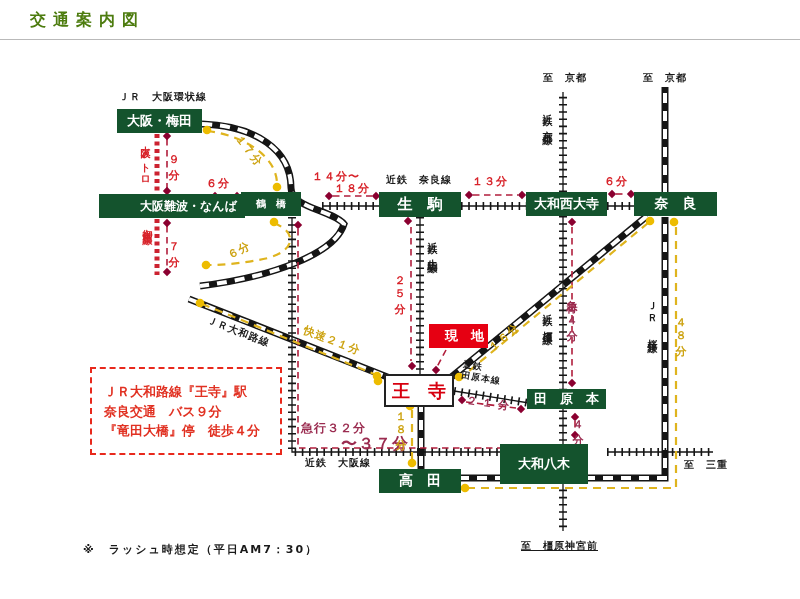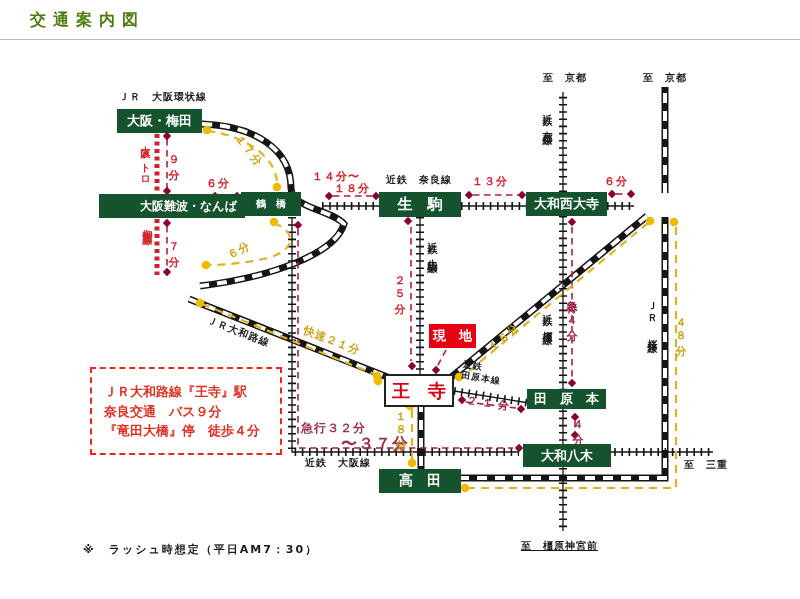--- a/index.html
+++ b/index.html
@@ -20,21 +20,21 @@
   .rtime{color:#d8232a;font-weight:bold;font-size:11px;letter-spacing:1px;}
   .dtime{color:#9b2c50;font-weight:bold;font-size:11px;letter-spacing:1px;}
   .ytime{color:#cda312;font-weight:bold;font-size:11px;letter-spacing:1px;}
   .vt{writing-mode:vertical-rl;text-orientation:upright;letter-spacing:2px;}
   .title{position:absolute;left:30px;top:10px;z-index:2;font-size:16px;font-weight:bold;
          color:#4d7c0f;letter-spacing:7px;}
   .rule{position:absolute;left:0;top:39px;width:800px;border-top:1px solid #b9b9b9;z-index:0;}
   .oji{position:absolute;z-index:4;background:#fff;border:2px solid #222;color:#d7000f;
        font-weight:bold;font-size:18px;display:flex;align-items:center;justify-content:center;}
   .genchi{position:absolute;z-index:4;background:#e60012;color:#fff;font-weight:bold;
-          font-size:13px;display:flex;align-items:center;justify-content:center;}
+          font-size:13px;display:flex;align-items:center;justify-content:center;padding-left:12px;}
   .infobox{position:absolute;left:90px;top:367px;width:192px;height:88px;z-index:2;
            border:2px dashed #e8291c;box-sizing:border-box;padding:13px 0 0 12px;
            color:#e13122;font-weight:bold;font-size:13px;line-height:1.5;}
   .note{position:absolute;left:83px;top:536px;z-index:2;color:#1a1a1a;font-weight:bold;
         font-size:11px;letter-spacing:2px;margin-top:6px;}
 </style>
 </head>
 <body>
 
 <div id="stage">
@@ -184,22 +184,23 @@
   <div class="lbl ytime" style="left:302px;top:333px;transform:rotate(21deg);">快速２１分</div>
   <div class="lbl ytime" style="left:486px;top:330px;transform:rotate(-40deg);">１６分</div>
   <div class="lbl ytime vt" style="left:392px;top:404px;height:50px;">１８分</div>
   <div class="lbl ytime vt" style="left:672px;top:310px;height:48px;">４８分</div>
 
   <div class="station" style="left:117px;top:109px;width:85px;height:24px;">大阪・梅田</div>
   <div class="station" style="left:99px;top:194px;width:113px;height:24px;font-size:12px;padding-left:33px;">大阪難波・なんば</div>
   <div class="station" style="left:241px;top:192px;width:60px;height:24px;font-size:10px;text-align:right;">鶴　橋</div>
   <div class="station" style="left:379px;top:192px;width:82px;height:25px;font-size:15px;">生　駒</div>
   <div class="station" style="left:526px;top:192px;width:81px;height:24px;">大和西大寺</div>
+  <div class="station" style="left:634px;top:192px;width:83px;height:24px;font-size:14px;">奈　良</div>
   <div class="station" style="left:527px;top:389px;width:79px;height:20px;">田　原　本</div>
-  <div class="station" style="left:523px;top:444px;width:88px;height:23px;">大和八木</div>
+  <div class="station" style="left:500px;top:444px;width:88px;height:40px;">大和八木</div>
   <div class="station" style="left:379px;top:469px;width:82px;height:24px;font-size:14px;">高　田</div>
 
   <div class="oji" style="left:384px;top:374px;width:66px;height:29px;">王　寺</div>
   <div class="genchi" style="left:429px;top:324px;width:47px;height:24px;">現　地</div>
 
   <div class="infobox">
     <div>ＪＲ大和路線『王寺』駅</div>
     <div>奈良交通　バス９分</div>
     <div>『竜田大橋』停　徒歩４分</div>
   </div>

